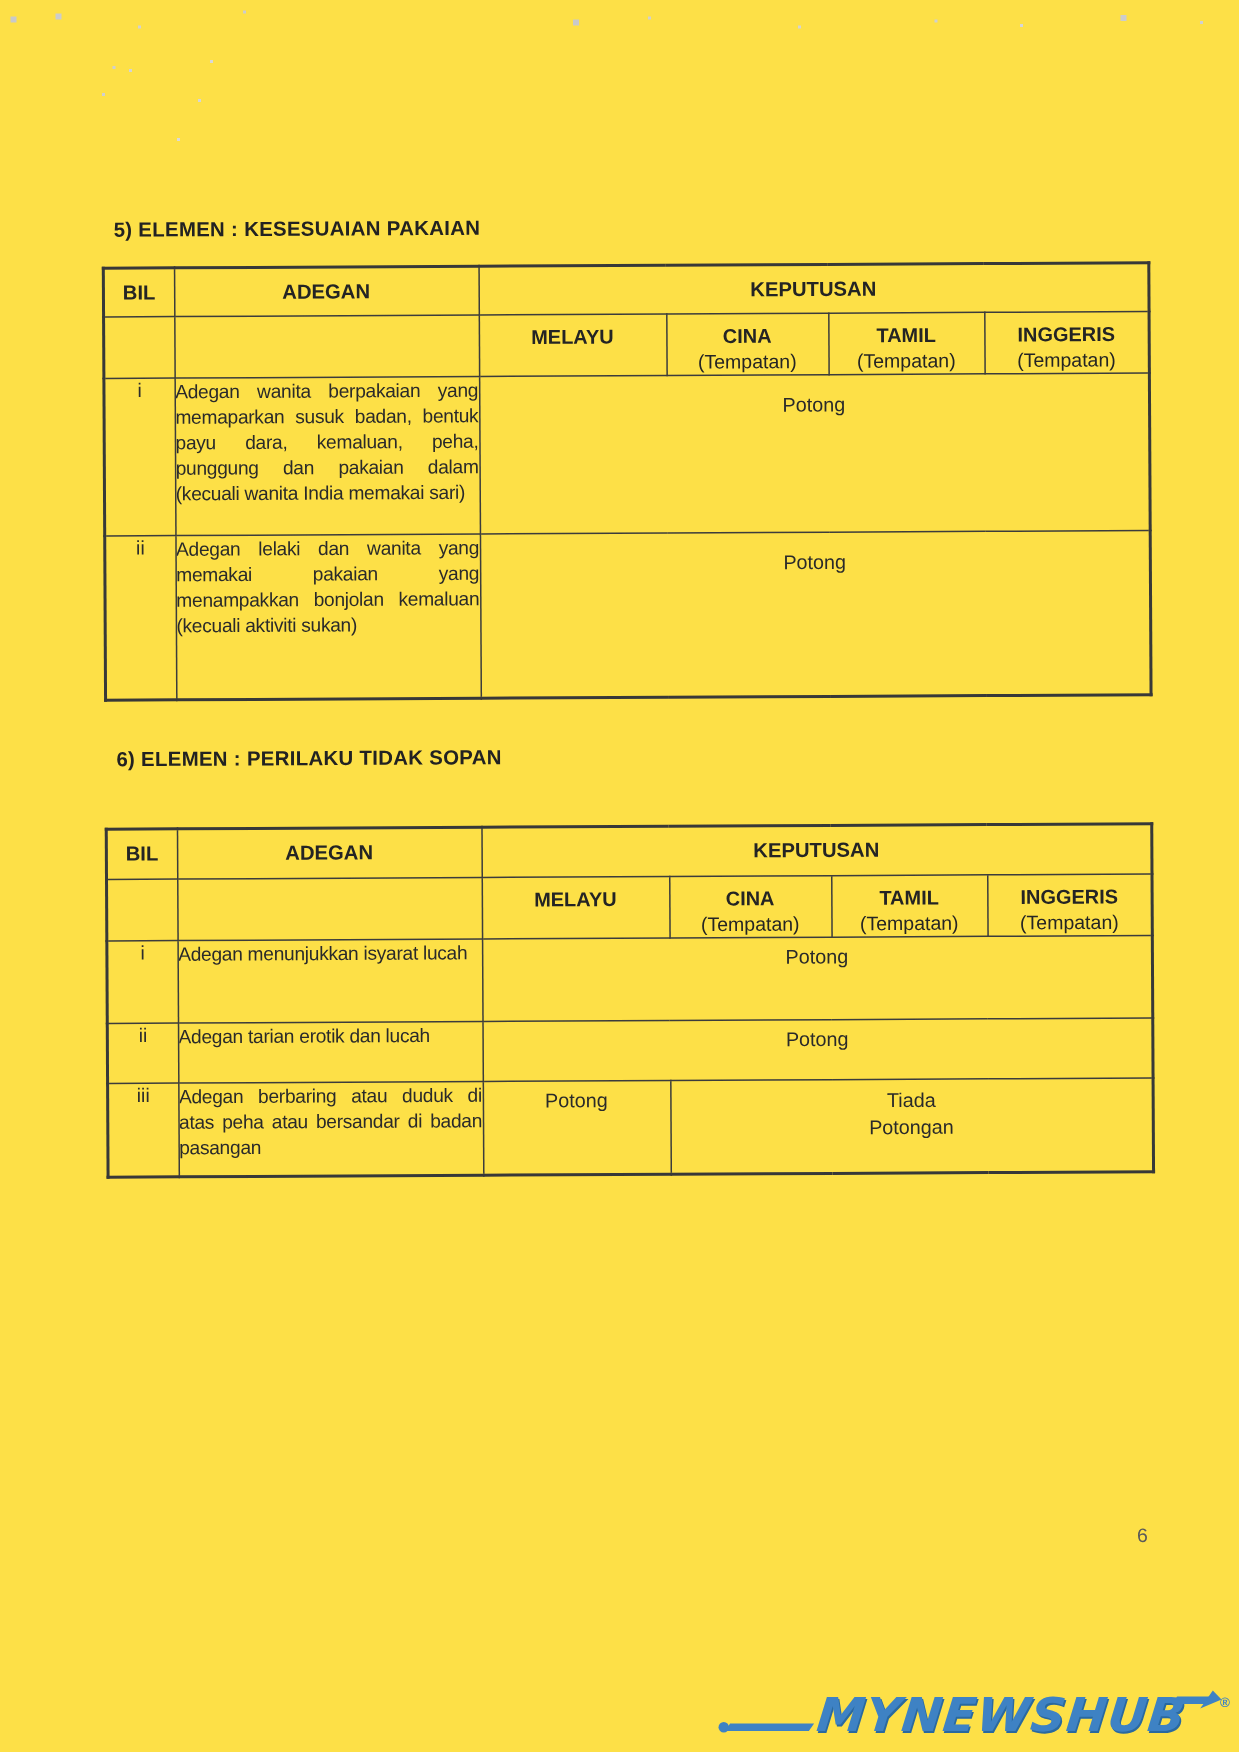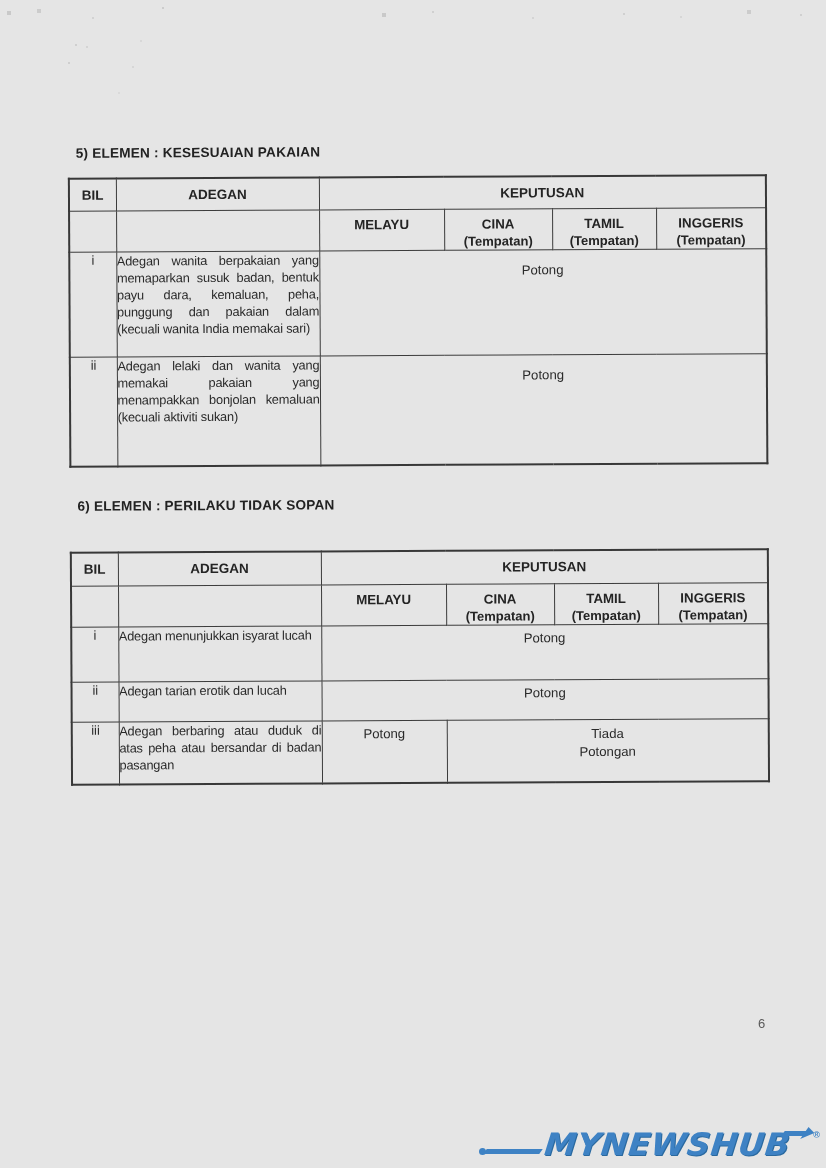--- a/index.html
+++ b/index.html
@@ -1,20 +1,20 @@
 <!DOCTYPE html>
 <html><head>
 <meta charset="utf-8">
 <style>
   html,body{margin:0;padding:0;background:#888;}
   .page{
     position:relative;
     width:826px;height:1168px;
     margin:0 auto;
-    background:#e5e5e5;
+    background:#fde047;
     overflow:hidden;
     font-family:"Liberation Sans",sans-serif;
     color:#262626;
   }
   .tilt{position:absolute;inset:0;transform:rotate(-0.3deg);transform-origin:50% 50%;}
 
   
   .specks{
     position:absolute;top:0;left:0;width:2px;height:2px;background:transparent;
     box-shadow:
@@ -57,21 +57,21 @@
   col.c-inggeris{width:110px;}
 
   tr.hr1 th{
     font-size:13.5px;font-weight:bold;text-align:center;vertical-align:middle;
     color:#242424;
   }
   tr.hr2 th{
     font-size:13.3px;font-weight:bold;text-align:center;vertical-align:top;
     padding-top:6px;color:#242424;line-height:17px;
   }
-  tr.hr2 .sub2{font-weight:bold;font-size:13px;}
+  tr.hr2 .sub2{font-weight:normal;font-size:13px;}
 
   td.bil{
     text-align:center;vertical-align:top;padding-top:4px;
     font-size:13px;color:#2c2c2c;
   }
   td.adegan{
     text-align:justify;vertical-align:top;
     padding:3px 6px 3px 8px;
     font-size:12.8px;letter-spacing:-0.2px;line-height:17px;color:#2a2a2a;
   }

